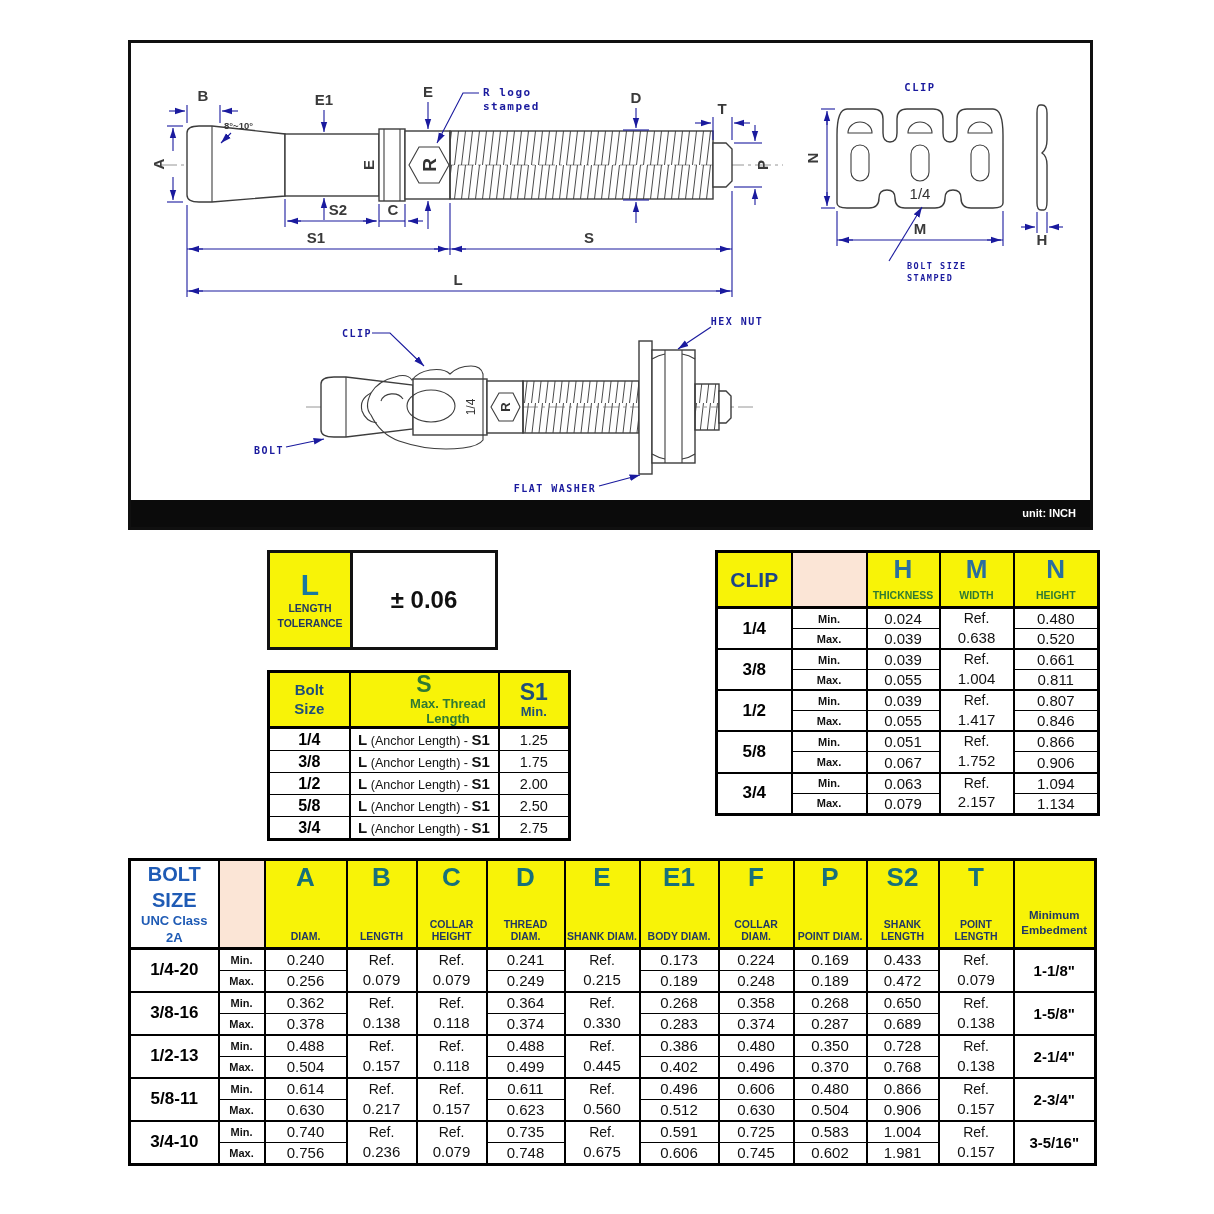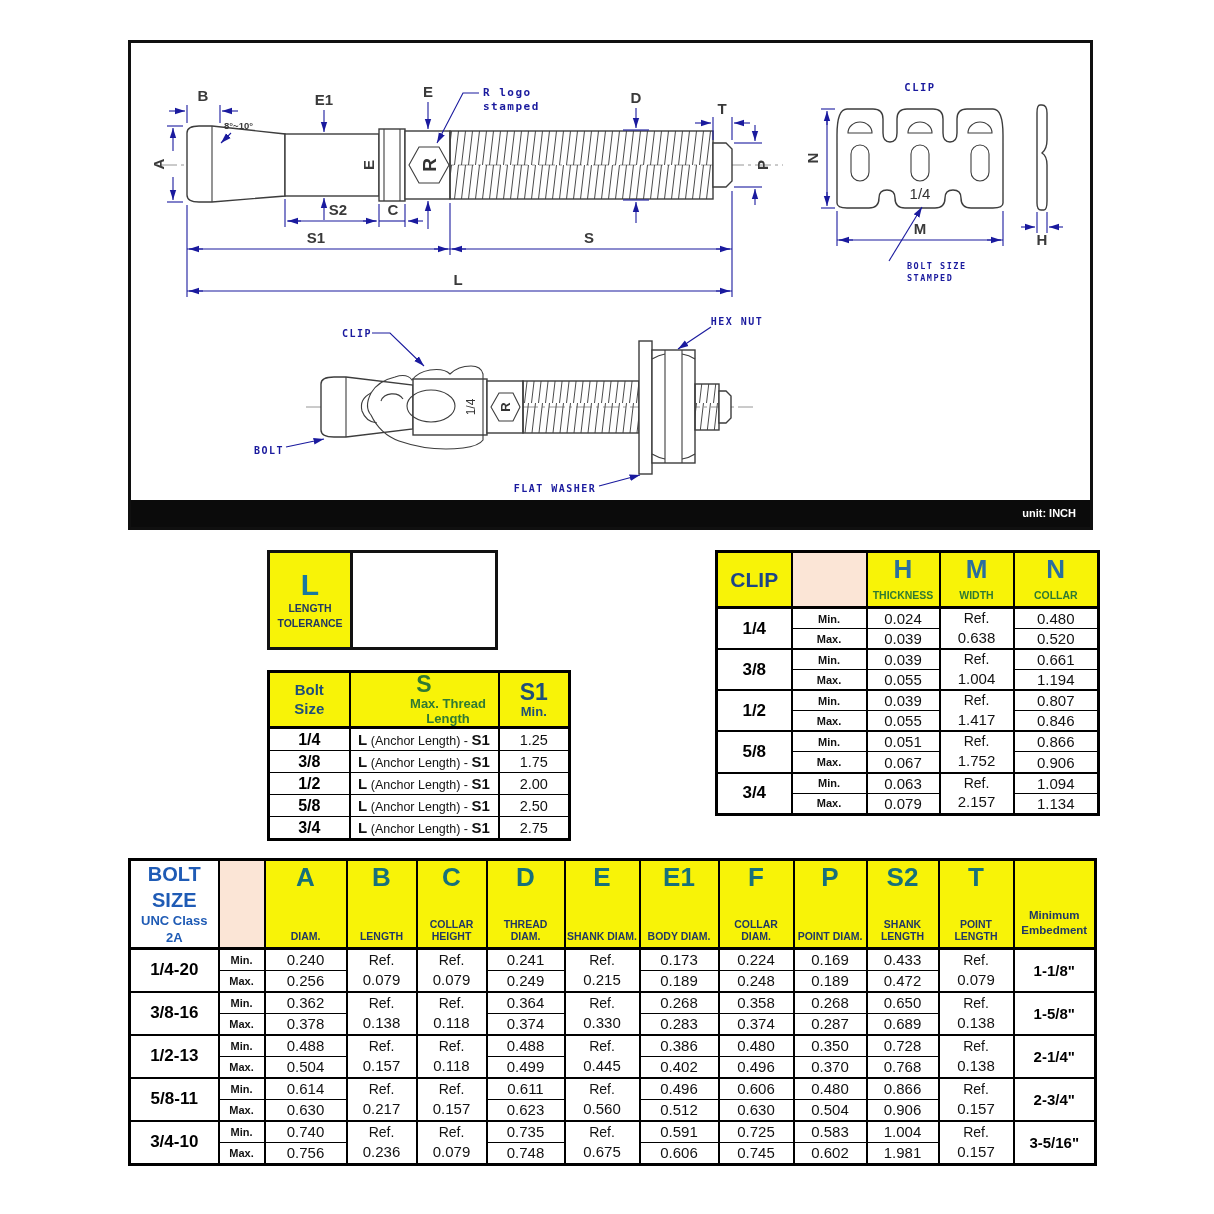--- a/index.html
+++ b/index.html
@@ -256,20 +256,21 @@
       <span>unit: INCH</span>
     </div>
   </div>
 
   <div id="toltable">
     <div id="tol-left">
       <div id="tol-letter">L</div>
       <div class="tolcap">LENGTH</div>
       <div class="tolcap">TOLERANCE</div>
     </div>
+    <div id="tol-right">± 0.06</div>
   </div>
 
   <table id="threadtable" class="spec">
     <colgroup>
         <col style="width:81px">
         <col style="width:149px">
         <col style="width:71px">
       </colgroup>
     <thead>
       <tr>
@@ -336,21 +337,21 @@
         </th>
         <th class="yel">
           <div class="hwrap" style="min-height:48px">
             <div class="letter steel">M</div>
             <div class="sub green">WIDTH</div>
           </div>
         </th>
         <th class="yel">
           <div class="hwrap" style="min-height:48px">
             <div class="letter steel">N</div>
-            <div class="sub green">COLLAR</div>
+            <div class="sub green">HEIGHT</div>
           </div>
         </th>
       </tr>
     </thead>
     <tbody>
       <tr class="gt">
         <td class="csize" rowspan="2">1/4</td>
         <td class="cmm">Min.</td>
         <td class="cval">0.024</td>
         <td class="cref" rowspan="2">
@@ -372,21 +373,21 @@
         <td class="cval">0.039</td>
         <td class="cref" rowspan="2">
             <div class="reflab">Ref.</div>
             <div class="refval">1.004</div>
           </td>
         <td class="cval">0.661</td>
       </tr>
       <tr>
         <td class="cmm">Max.</td>
         <td class="cval">0.055</td>
-        <td class="cval">1.194</td>
+        <td class="cval">0.811</td>
       </tr>
     </tbody>
     <tbody>
       <tr class="gt">
         <td class="csize" rowspan="2">1/2</td>
         <td class="cmm">Min.</td>
         <td class="cval">0.039</td>
         <td class="cref" rowspan="2">
             <div class="reflab">Ref.</div>
             <div class="refval">1.417</div>

